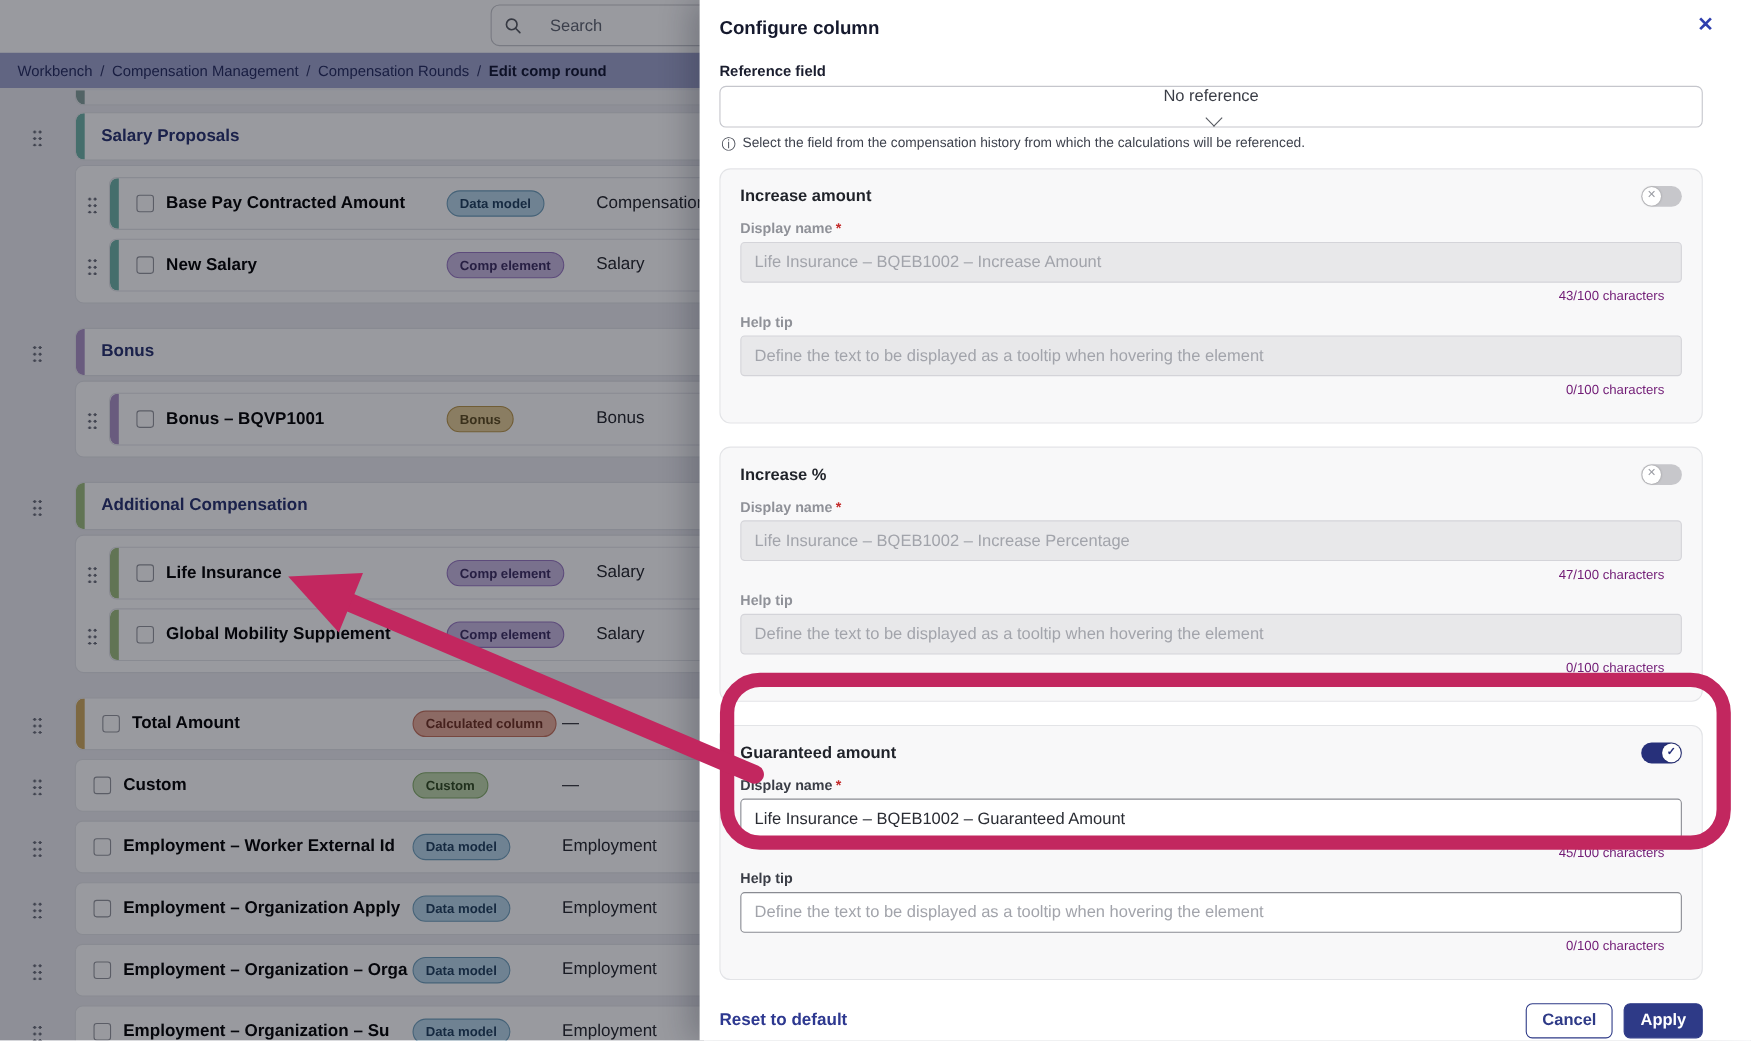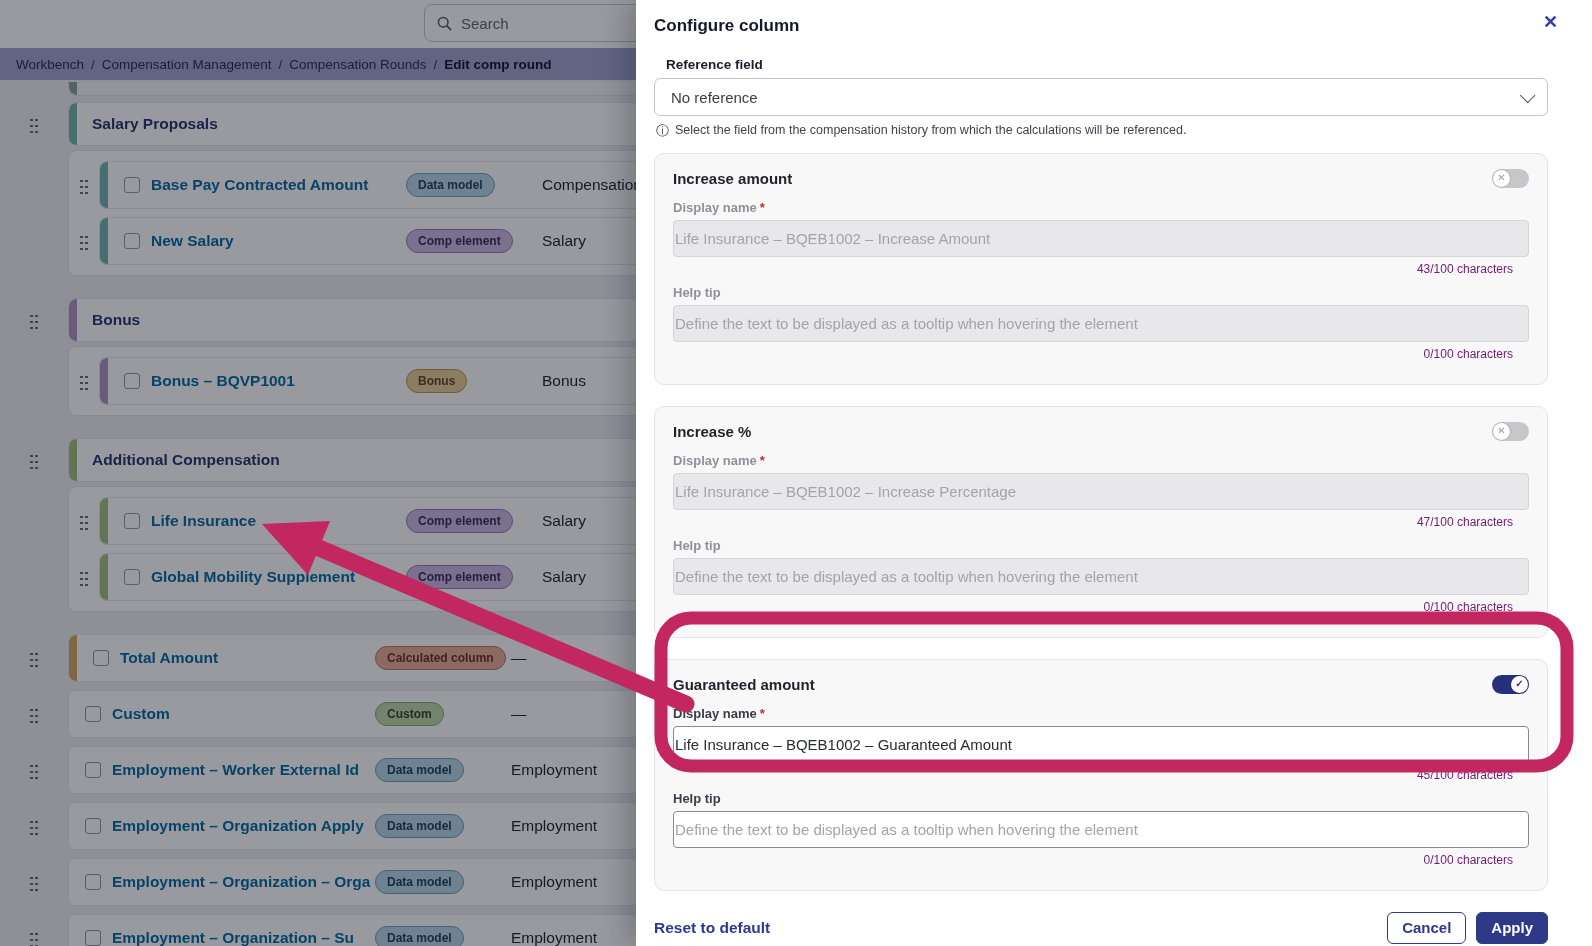--- a/index.html
+++ b/index.html
@@ -2,22 +2,22 @@
 <html><head>
 <meta charset="utf-8">
 <style>
   * { margin:0; padding:0; box-sizing:border-box; }
   html,body { width:1592px; height:946px; overflow:hidden; }
   body { position:relative; font-family:"Liberation Sans", sans-serif; background:#ECEDF1; color:#23252B; }
 
   
   .left-app { position:absolute; inset:0; z-index:1; }
   .topbar { position:absolute; left:0; top:0; right:0; height:48px; background:#FFFFFF; }
-  .search-box { position:absolute; left:424px; top:4px; width:330px; height:38px; background:#fff;
-    border:1px solid #C7C8CD; border-radius:8px; display:flex; align-items:center; gap:9px; padding:0 12px; }
+  .search-box { position:absolute; left:446px; top:4px; width:330px; height:38px; background:#fff;
+    border:1px solid #C7C8CD; border-radius:8px; display:flex; align-items:center; gap:26px; padding:0 12px; }
   .search-box svg { flex:0 0 auto; }
   .search-input { border:none; outline:none; font-size:15px; color:#5F6470; width:100%; background:transparent; font-family:inherit; }
   .search-input::placeholder { color:#5F6470; }
 
   .breadcrumb { position:absolute; left:0; top:48px; right:0; height:32px; background:#9FA4CE;
     display:flex; align-items:center; padding:0 16px; font-size:13.5px; color:#232A5E; white-space:nowrap; }
   .crumb { color:#232A5E; cursor:pointer; }
   .crumb-sep { margin:0 7px; color:#2B3262; }
   .crumb-current { color:#0F1330; font-weight:bold; }
 
@@ -44,36 +44,36 @@
   .row-card { flex:1; height:48px; background:#FFFFFF; border:1px solid #E4E5E9; border-radius:7px;
     position:relative; display:flex; align-items:center; padding-left:16px; overflow:hidden; cursor:pointer; }
   .row-card.has-accent { padding-left:24px; }
   .accent { position:absolute; left:0; top:0; bottom:0; width:8px; border-radius:7px 0 0 7px; }
   .ac-teal   { background:#6FB3A7; }
   .ac-purple { background:#AC93C6; }
   .ac-green  { background:#9FBD7E; }
   .ac-gold   { background:#CFA95E; }
   .ac-gray   { background:#86A09B; }
   .checkbox { width:16px; height:16px; border:1.6px solid #95979E; border-radius:3px; background:#fff; flex:0 0 16px; cursor:pointer; }
-  .row-label { margin-left:11px; font-size:15.5px; font-weight:bold; color:#0369a1; white-space:nowrap; }
+  .row-label { margin-left:11px; font-size:15.5px; font-weight:bold; color:#000000; white-space:nowrap; }
   .badge { position:absolute; left:306px; top:50%; transform:translateY(-50%); font-size:12px; font-weight:bold;
     padding:4px 11px; border-radius:999px; border:1px solid; white-space:nowrap; }
   .row-type { position:absolute; left:442px; top:50%; transform:translateY(-50%); font-size:15.5px; color:#23252B; width:160px; line-height:1.05; }
 
   .dim-overlay { position:absolute; left:0; top:0; width:640px; height:946px; background:rgba(13,14,26,0.42); z-index:20; }
 
   
   .panel { position:absolute; left:636px; top:0; width:956px; height:946px; background:#FFFFFF; z-index:30;
     box-shadow:-10px 0 26px rgba(20,22,40,0.25); padding:16px 44px 0 18px; }
   .panel-title { font-size:17px; font-weight:bold; color:#15192D; }
   .panel-close { position:absolute; right:34px; top:13px; font-size:18px; color:#2E3EAE; cursor:pointer; line-height:1;
     font-weight:bold; }
-  .ref-label { margin-top:21px; font-size:13.5px; font-weight:bold; color:#1A1D2E;margin-left:12px; }
+  .ref-label { margin-top:21px; font-size:13.5px; font-weight:bold; color:#1A1D2E; }
   .select { margin-top:6px; height:38px; border:1px solid #C5C6CC; border-radius:6px; background:#fff;
-    display:flex; align-items:center; justify-content:space-between; padding:0 16px; cursor:pointer; }
+    display:flex; align-items:center; justify-content:space-between; padding:0 16px; cursor:pointer;flex-direction:column; }
   .select-value { font-size:15px; color:#3A3D46; }
   .chev { width:11px; height:11px; border-right:1.8px solid #55585F; border-bottom:1.8px solid #55585F;
     transform:rotate(45deg) translateY(-3px); }
   .info-row { display:flex; align-items:flex-start; gap:6px; margin:7px 2px 14px; font-size:12.5px; color:#3F434E; }
   .info-ico { font-size:13px; line-height:1.2; color:#3F434E; }
 
   .cfg-card { border:1px solid #E3E4E7; border-radius:10px; background:#F8F8F9; padding:15px 18px 14px; margin-bottom:21px; }
   .cfg-head { display:flex; align-items:center; justify-content:space-between; margin-bottom:12px; }
   .cfg-title { font-size:15px; font-weight:bold; color:#1F2229; }
   .toggle { width:37px; height:19px; border-radius:10px; position:relative; cursor:pointer; flex:0 0 37px; }
@@ -81,21 +81,21 @@
   .toggle.on  { background:#27307A; }
   .toggle .knob { position:absolute; top:1px; width:17px; height:17px; border-radius:50%; background:#fff;
     display:flex; align-items:center; justify-content:center; font-size:10px; line-height:1;
     box-shadow:0 0 2px rgba(0,0,0,0.3); }
   .toggle.off .knob { left:1px; color:#9B9DA4; }
   .toggle.on  .knob { right:1px; color:#27307A; font-weight:bold; }
 
   .f-label { font-size:13px; font-weight:bold; margin-bottom:5px; }
   .f-label.en { color:#3A3D46; } .f-label.dis { color:#8F9198; }
   .f-label .req { color:#C42B2B; margin-left:3px; }
-  .f-input { display:block; width:100%; height:37px; border-radius:4px; font-size:15px; padding:0 1px;
+  .f-input { display:block; width:100%; height:37px; border-radius:4px; font-size:15px; padding:0 12px;
     font-family:inherit; outline:none; }
   .f-input.en { border:1px solid #898B92; background:#fff; color:#2A2C33; }
   .f-input.dis, .f-input:disabled { border:1px solid #D4D4D9; background:#E8E8EA; color:#A2A4AB; }
   .f-input::placeholder { color:#A2A4AB; }
   .counter { text-align:right; font-size:12px; color:#701a75; margin:5px 16px 9px; }
 
   .panel-footer { display:flex; align-items:center; margin-top:15px;gap:35px; }
   .reset-link { font-size:15.5px; font-weight:bold; color:#2D3890; cursor:pointer; }
   .footer-btns { margin-left:auto; display:flex; gap:10px; }
   .btn { height:32px; border-radius:6px; font-size:15px; font-weight:bold; padding:0 14px; cursor:pointer;

